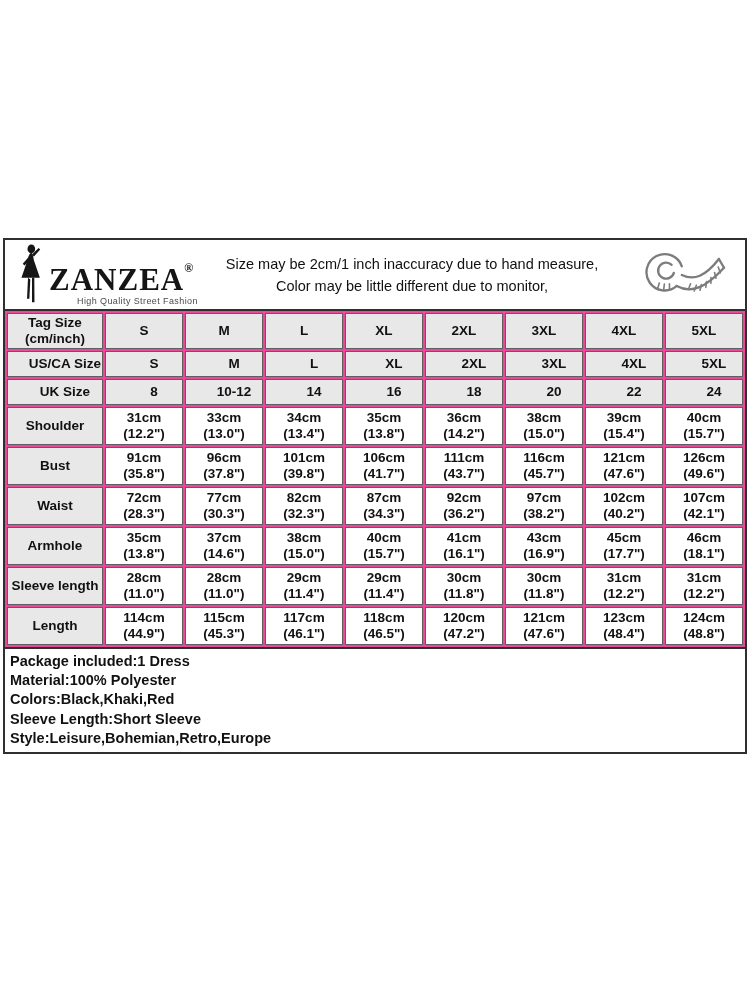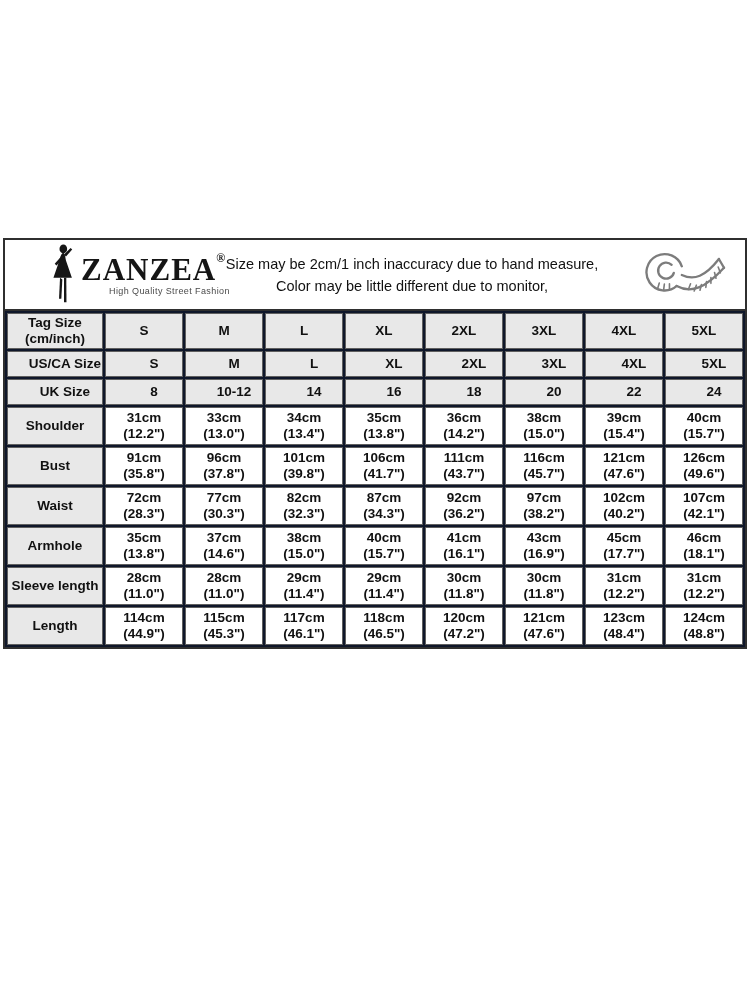--- a/index.html
+++ b/index.html
@@ -7,34 +7,34 @@
     position:relative;width:750px;height:1000px;background:#fff;
     font-family:"Liberation Sans", sans-serif;overflow:hidden;color:#111;
   }
   .content{position:absolute;left:3px;top:238px;width:744px;}
 
   
   .header-box{
     box-sizing:border-box;border:2px solid var(--border-dark);
     height:73px;display:flex;align-items:center;background:#fff;
   }
-  .logo{display:flex;align-items:center;padding-left:40px;width:196px;box-sizing:border-box;}
+  .logo{display:flex;align-items:flex-end;padding-left:8px;width:196px;box-sizing:border-box;}
   .logo svg{flex:0 0 auto;}
   .logo-text{margin-left:2px;line-height:1;}
   .brand{
     font-family:"Liberation Serif", serif;font-weight:bold;font-size:31px;
     letter-spacing:1px;color:#151515;white-space:nowrap;
   }
   .reg{font-size:12px;vertical-align:top;position:relative;top:-2px;letter-spacing:0;}
   .tagline{font-size:9px;color:#4a4a4a;letter-spacing:.4px;margin-top:2px;white-space:nowrap;margin-left:28px;}
   .disclaimer{flex:1;text-align:center;font-weight:normal;font-size:14.5px;line-height:22px;}
   .tape-wrap{width:122px;display:flex;justify-content:center;}
 
   
-  .table-box{margin-top:-2px;border:2px solid var(--border-dark);background:#0f172a;}
+  .table-box{margin-top:-2px;border:2px solid var(--border-dark);background:#ec4899;}
   table{width:100%;border-collapse:separate;border-spacing:2px;table-layout:fixed;}
   col.labelcol{width:96px;}
   th,td{
     border:1px solid var(--border-cell);text-align:center;vertical-align:middle;
     font-weight:bold;font-size:13.5px;padding:0;line-height:16px;background:#fff;
   }
   th{background:var(--cell-gray);}
   tr.gray td{background:var(--cell-gray);}
   tr.tag th,tr.tag td{height:34px;}
   tr.single th,tr.single td{height:24px;padding-left:20px;}
@@ -359,15 +359,22 @@
               </td>
               <td>
                 <div>124cm</div>
                 <div>(48.8")</div>
               </td>
             </tr>
           </tbody>
       </table>
     </div>
 
+    <div class="footer-box">
+      <div>Package included:1 Dress</div>
+      <div>Material:100% Polyester</div>
+      <div>Colors:Black,Khaki,Red</div>
+      <div>Sleeve Length:Short Sleeve</div>
+      <div>Style:Leisure,Bohemian,Retro,Europe</div>
+    </div>
 
   </div>
 </div>
 
 </body></html>

